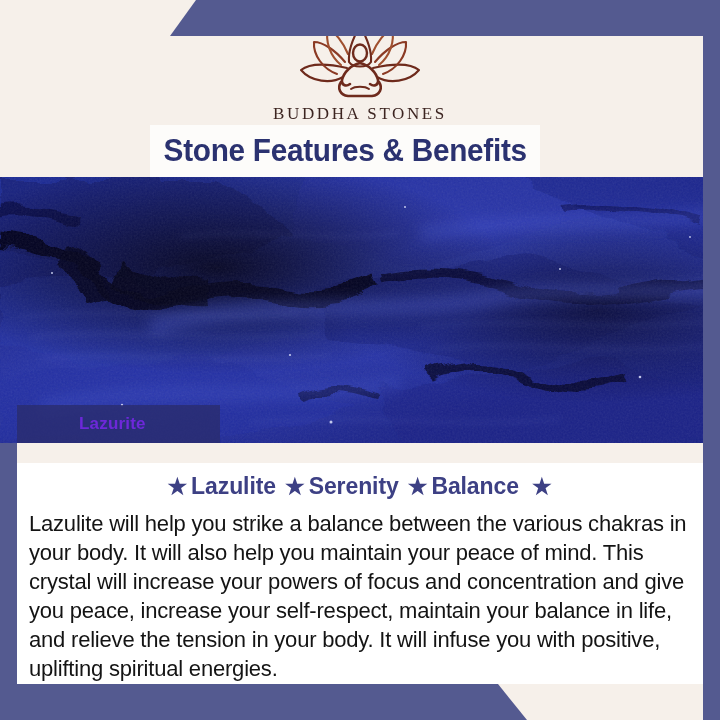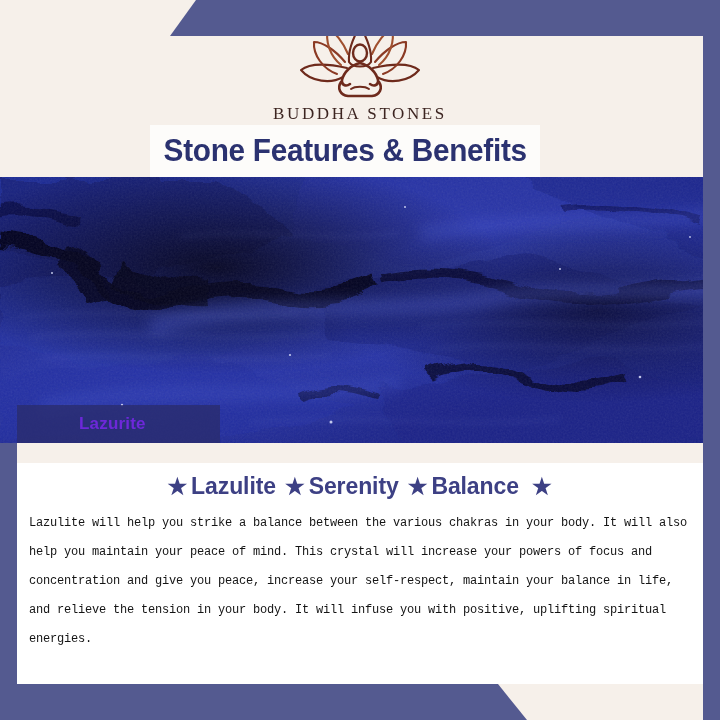--- a/index.html
+++ b/index.html
@@ -172,24 +172,24 @@
   }
   .benefit .blabel { letter-spacing: -0.1px; }
   .benefit + .benefit { margin-left: 13px; }
   .benefit.tight + .benefit.tight { margin-left: 9px; }
   .benefit.nogap .star { margin-right: 1px; }
 
   .body-copy {
     position: absolute;
     left: 12px; top: 66px;
     width: 668px;
-    font-size: 12px;
+    font-size: 22px;
     line-height: 29px;
     color: #141414;
-    font-family: Liberation Mono, monospace;
+    font-family: Liberation Sans, sans-serif;
     letter-spacing: -0.2px;
     text-align: left;
   }
 </style>
 </head>
 <body>
 
 <div id="poster">
 
   <div class="header">

